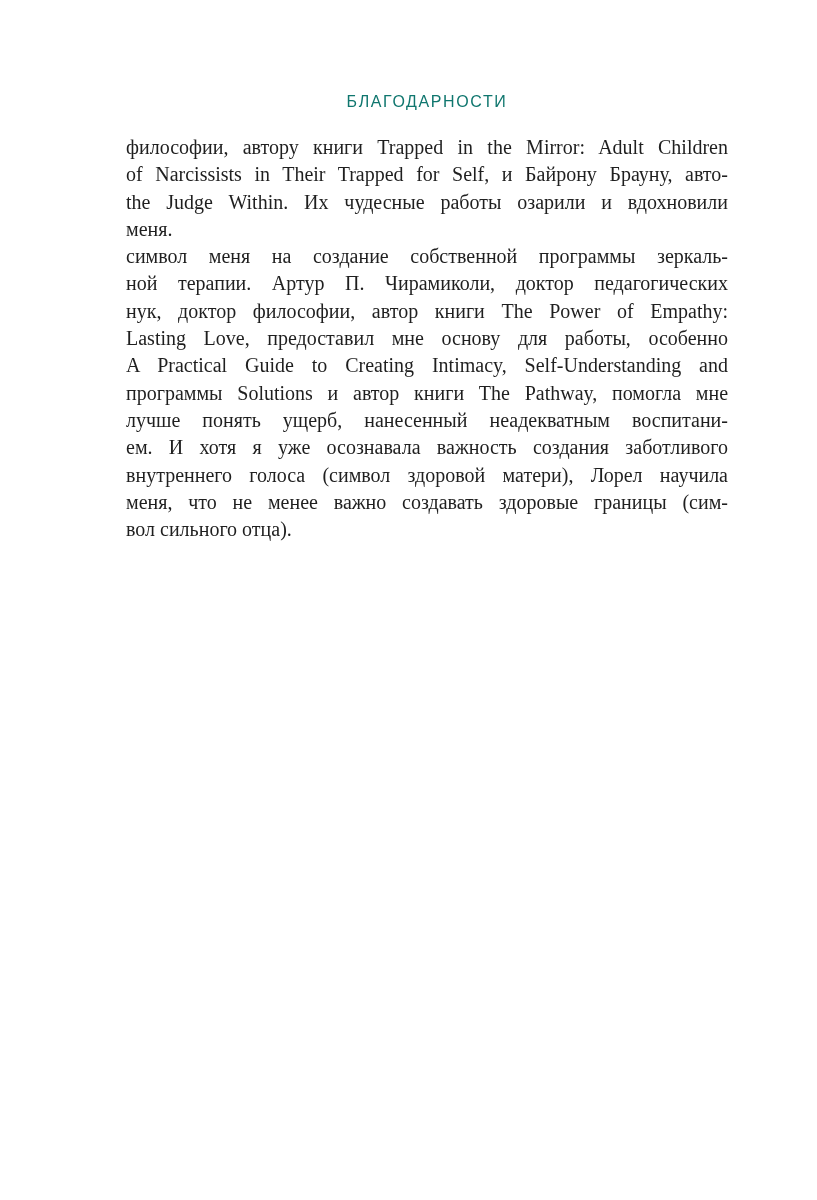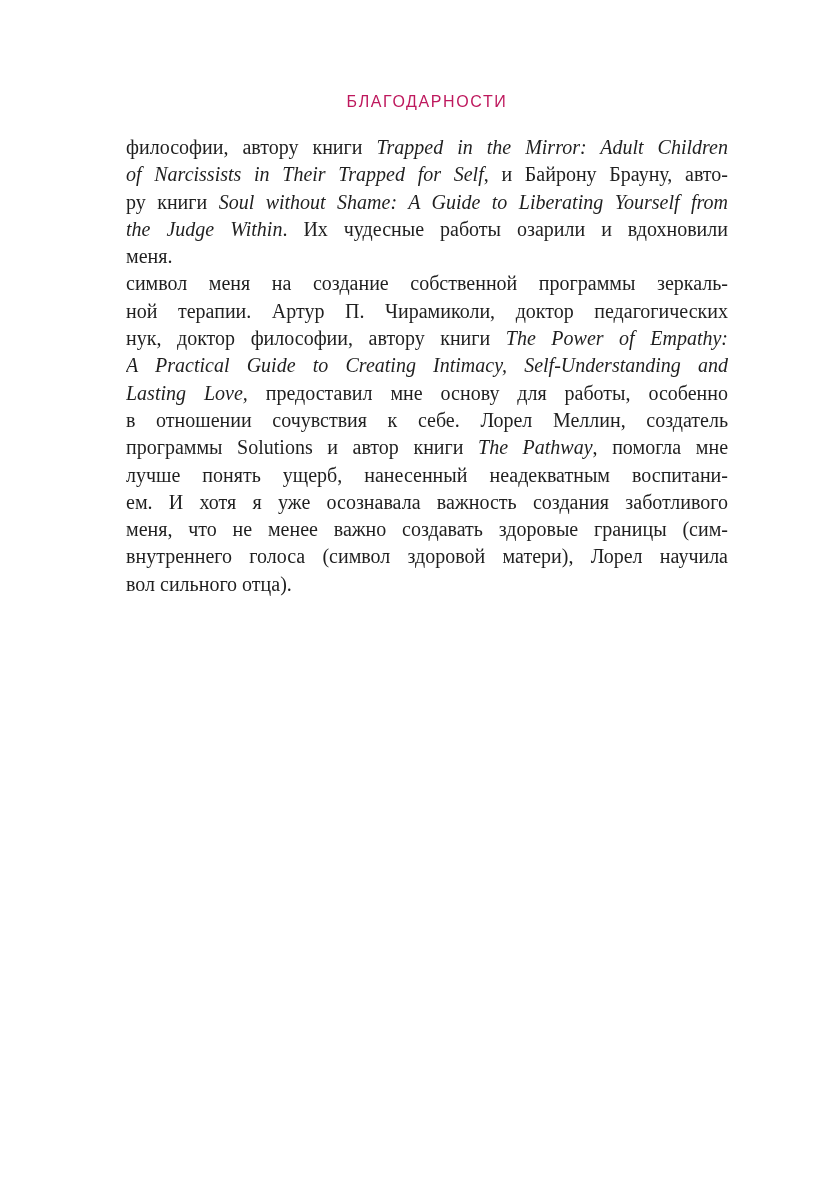--- a/index.html
+++ b/index.html
@@ -17,21 +17,21 @@
   .heading {
     position: absolute;
     top: 93px;
     left: 126px;
     width: 602px;
     text-align: center;
     font-family: "Liberation Sans", "DejaVu Sans", sans-serif;
     font-size: 16px;
     font-weight: 400;
     letter-spacing: 1.6px;
-    color: #be185d;
+    color: #0f766e;
   }
   .textblock {
     position: absolute;
     top: 134px;
     left: 126px;
     width: 602px;
     font-family: "Liberation Serif", "DejaVu Serif", serif;
     font-size: 20px;
     line-height: 27.3px;
     color: #1f1f1f;
@@ -43,61 +43,58 @@
     text-align-last: justify;
   }
   .line.last {
     text-align: right;
     text-align-last: left;
   }
   .line.indent {
     text-indent: 29px;
   }
   .it {
-    font-style: italic;
   }
 </style>
 </head>
 <body>
 
 <div class="page">
 
   <div class="heading">БЛАГОДАРНОСТИ</div>
 
   <div class="textblock">
 
     <div class="line"><span>философии, автору книги </span><span class="it">Trapped in the Mirror: Adult Children</span></div>
 
     <div class="line"><span class="it">of Narcissists in Their Trapped for Self</span><span>, и Байрону Брауну, авто-</span></div>
 
-    <div class="line"><span>ру книги </span><span class="it">Soul without Shame: A Guide to Liberating Yourself from</span></div>
 
     <div class="line"><span class="it">the Judge Within</span><span>. Их чудесные работы озарили и вдохновили</span></div>
 
     <div class="line last"><span>меня.</span></div>
 
 
     <div class="line"><span>символ меня на создание собственной программы зеркаль-</span></div>
 
     <div class="line"><span>ной терапии. Артур П. Чирамиколи, доктор педагогических</span></div>
 
-    <div class="line"><span>нук, доктор философии, автору книги </span><span class="it">The Power of Empathy:</span></div>
+    <div class="line"><span>нук, доктор философии, автор книги </span><span class="it">The Power of Empathy:</span></div>
+
+    <div class="line"><span class="it">Lasting Love,</span><span> предоставил мне основу для работы, особенно</span></div>
 
     <div class="line"><span class="it">A Practical Guide to Creating Intimacy, Self-Understanding and</span></div>
 
-    <div class="line"><span class="it">Lasting Love,</span><span> предоставил мне основу для работы, особенно</span></div>
-
-    <div class="line"><span>в отношении сочувствия к себе. Лорел Меллин, создатель</span></div>
 
     <div class="line"><span>программы Solutions и автор книги </span><span class="it">The Pathway</span><span>, помогла мне</span></div>
 
     <div class="line"><span>лучше понять ущерб, нанесенный неадекватным воспитани-</span></div>
 
     <div class="line"><span>ем. И хотя я уже осознавала важность создания заботливого</span></div>
 
+    <div class="line"><span>внутреннего голоса (символ здоровой матери), Лорел научила</span></div>
+
     <div class="line"><span>меня, что не менее важно создавать здоровые границы (сим-</span></div>
-
-    <div class="line"><span>внутреннего голоса (символ здоровой матери), Лорел научила</span></div>
 
     <div class="line last"><span>вол сильного отца).</span></div>
 
   </div>
 </div>
 
 </body></html>

